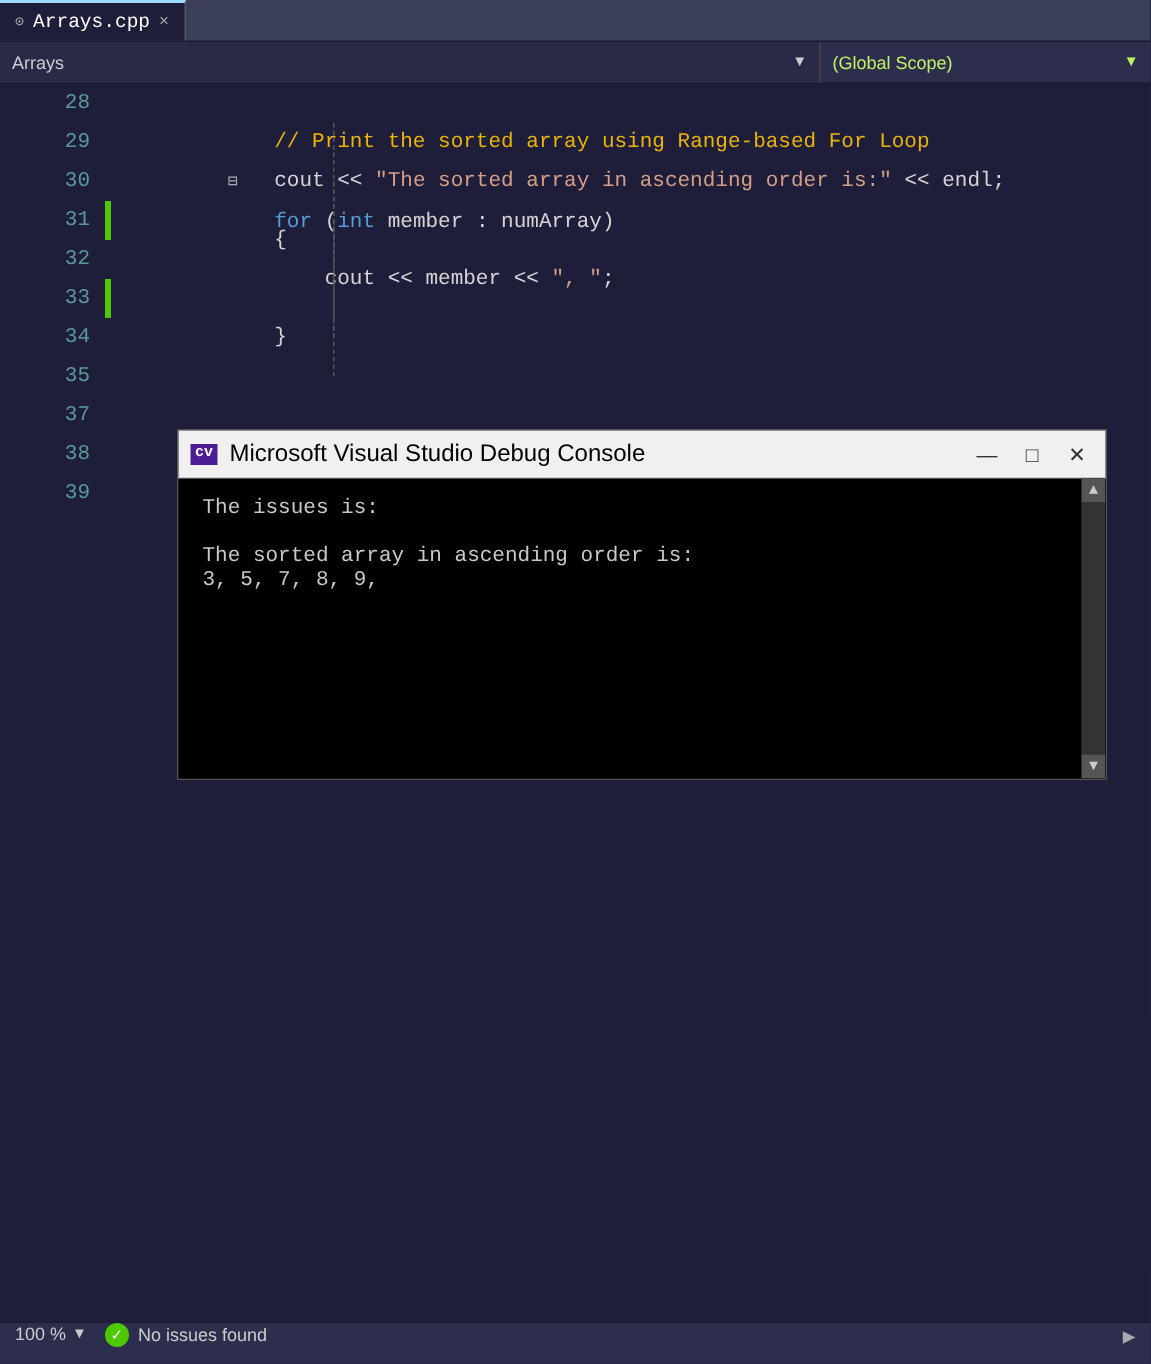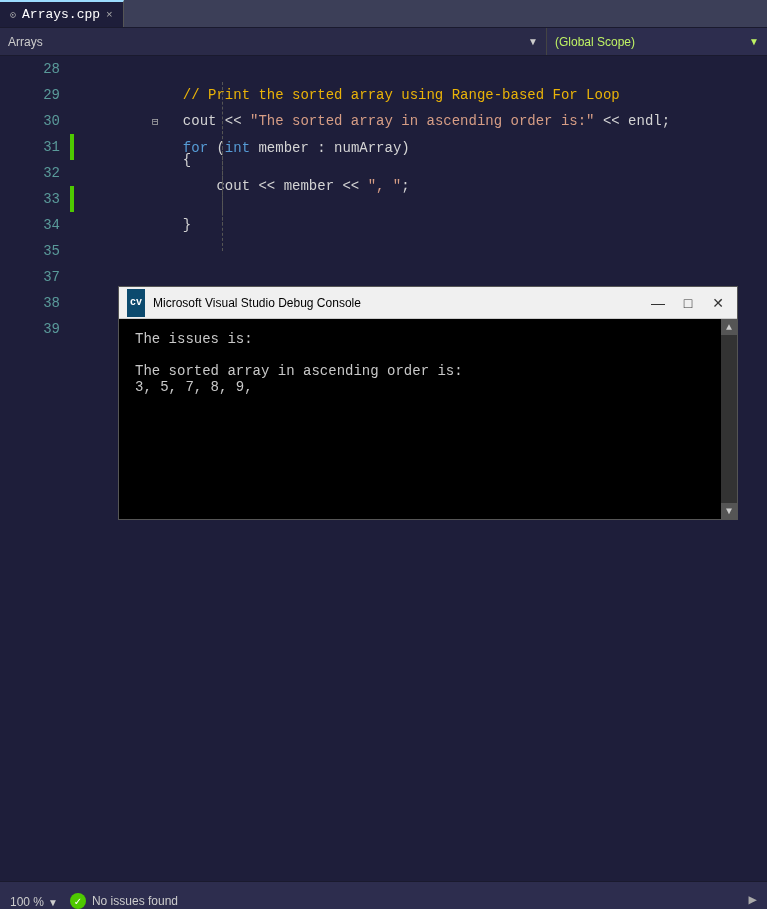--- a/index.html
+++ b/index.html
@@ -139,34 +139,34 @@
       height: 32px;
       display: flex;
       align-items: center;
       padding: 0 8px;
       gap: 8px;
       border-bottom: 1px solid #ccc;
     }
 
     .console-icon {
       width: 18px;
-      height: 28px;
-      background: #0c4a6e;
+      height: 14px;
+      background: #4c1d95;
       display: flex;
       align-items: center;
       justify-content: center;
       font-size: 10px;
       color: white;
       font-weight: bold;
       flex-shrink: 0;
     }
 
     .console-title {
       flex: 1;
-      font-size: 12px;
+      font-size: 16px;
       font-family: 'Segoe UI', sans-serif;
       color: #000;
     }
 
     .console-btn {
       width: 22px;
       height: 22px;
       display: flex;
       align-items: center;
       justify-content: center;
@@ -218,21 +218,21 @@
       width: 100%;
       background: #333;
     }
 
     
     .status-bar {
       height: 28px;
       background: #2d2d4e;
       border-top: 1px solid #1a1a2e;
       display: flex;
-      align-items: flex-end;
+      align-items: flex-start;
       padding: 0 10px;
       gap: 12px;
       flex-shrink: 0;
     }
 
     .zoom-select {
       display: flex;
       align-items: center;
       gap: 4px;
       color: #ccc;

